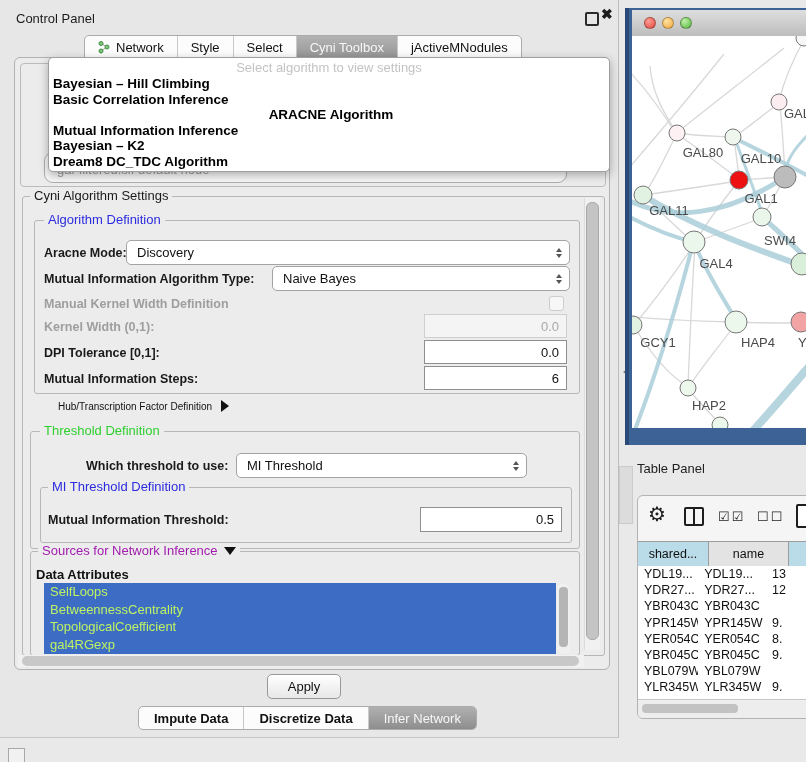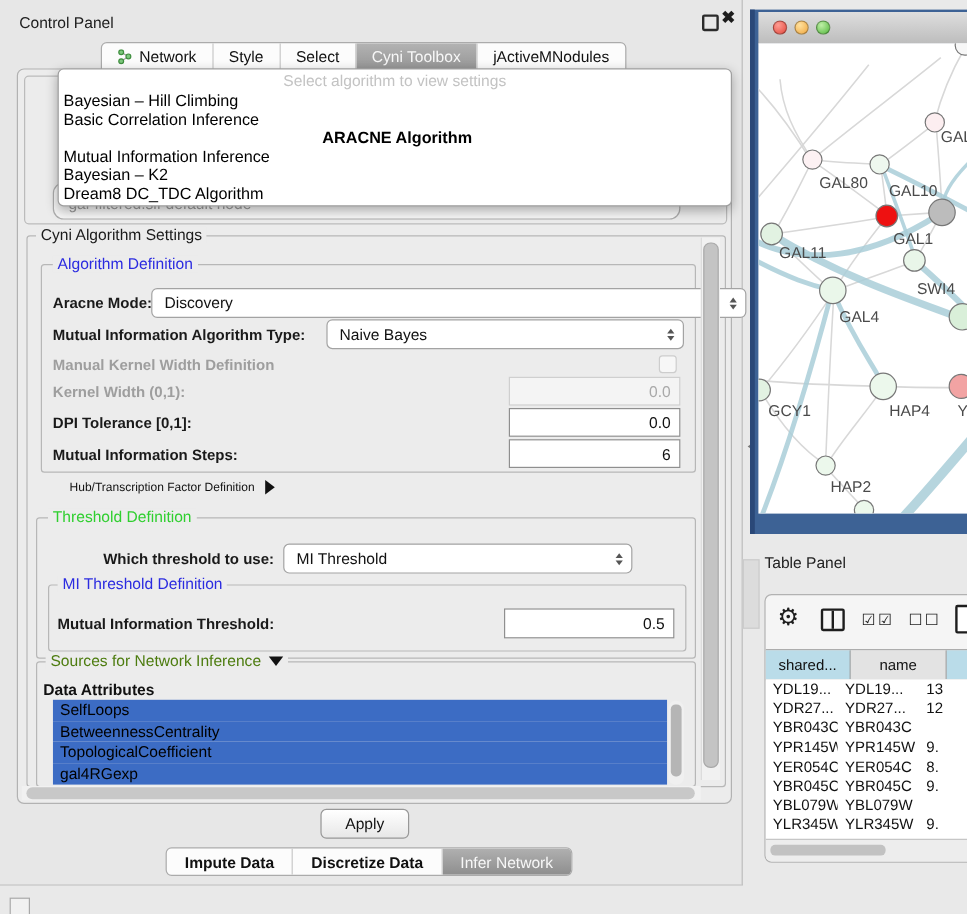--- a/index.html
+++ b/index.html
@@ -25,36 +25,36 @@
   #network-selector{position:absolute;left:44px;top:152px;width:523px;height:31px;border:1px solid #aeaeae;border-radius:9px;
                     background:#f7f7f7;font-size:13px;color:#9a9a9a;display:flex;align-items:flex-end;
                     padding:0 0 5px 12px;box-sizing:border-box;z-index:5;}
   #combo-focus{position:absolute;left:582px;top:115px;width:23px;height:28px;border:2px solid #5e95da;border-radius:6px;
                background:#fff;box-sizing:border-box;z-index:6;display:flex;align-items:center;justify-content:center;}
 
   
   #algo-popup{position:absolute;left:18px;top:57px;width:560px;height:113px;background:#fff;border:1px solid #9f9f9f;
               border-radius:5px;box-shadow:0 3px 10px rgba(0,0,0,.3);z-index:40;overflow:hidden;margin-left:30px;}
   #algo-prompt{text-align:center;color:#c3c3c3;font-size:13px;height:18px;line-height:20px;}
-  .dd-item{font-size:13.5px;line-height:15.6px;padding-left:4px;color:#000;white-space:nowrap;}
+  .dd-item{font-size:13.5px;line-height:15.6px;padding-left:4px;color:#000;white-space:nowrap;font-weight:bold;}
   .dd-item.selected{font-weight:bold;text-align:center;}
 
   
   .groupbox{position:absolute;border:1px solid #b7b7b7;border-radius:3px;}
   .group-label{position:absolute;font-size:13px;background:#ececec;padding:0 4px;line-height:14px;white-space:nowrap;z-index:3;}
   #settings-group{left:22px;top:196px;width:581px;height:458px;}
   #settings-label{left:30px;top:189px;color:#1a1a1a;}
   #algdef-group{left:34px;top:220px;width:544px;height:172px;}
   #algdef-label{left:44px;top:213px;color:#2b2be0;}
   #thr-group{left:30px;top:431px;width:548px;height:116px;}
   #thr-label{left:40px;top:424px;color:#2fcf2f;}
   #mithr-group{left:40px;top:487px;width:530px;height:54px;}
   #mithr-label{left:48px;top:480px;color:#2b2be0;}
   #src-group{left:30px;top:551px;width:548px;height:103px;}
-  #src-label{left:38px;top:544px;color:#4d7c0f;display:flex;align-items:center;gap:6px;}
+  #src-label{left:38px;top:544px;color:#a21caf;display:flex;align-items:center;gap:6px;}
 
   .form-label{position:absolute;font-size:12.5px;font-weight:bold;color:#1a1a1a;white-space:nowrap;}
   .form-label.disabled{color:#9e9e9e;}
 
   .combo{position:absolute;background:#fff;border:1px solid #a3a3a3;border-radius:5px;font-size:13px;
          display:flex;align-items:center;padding-left:10px;box-sizing:border-box;}
   .stepper{position:absolute;right:7px;top:50%;transform:translateY(-50%);display:flex;flex-direction:column;gap:2px;}
   .tri-up{width:0;height:0;border-left:3.5px solid transparent;border-right:3.5px solid transparent;border-bottom:4px solid #555;}
   .tri-dn{width:0;height:0;border-left:3.5px solid transparent;border-right:3.5px solid transparent;border-top:4px solid #555;}
 
@@ -62,21 +62,21 @@
          justify-content:flex-end;padding-right:7px;box-sizing:border-box;}
   .field.disabled{background:#f4f4f4;border-color:#cfcfcf;color:#a9a9a9;}
   #chk-manual{position:absolute;left:549px;top:296px;width:13px;height:13px;border:1px solid #cdcdcd;border-radius:3px;background:#f7f7f7;}
 
   #hub-row{position:absolute;left:42px;top:400px;font-size:10px;display:flex;align-items:center;gap:9px;margin-left:16px;}
   .tri-right{width:0;height:0;border-top:6px solid transparent;border-bottom:6px solid transparent;border-left:8px solid #111;}
   .tri-down-b{width:0;height:0;border-left:6px solid transparent;border-right:6px solid transparent;border-top:8px solid #111;}
 
   #lbl-attrs{position:absolute;left:36px;top:567px;font-size:13px;font-weight:bold;}
   #attr-list{position:absolute;left:44px;top:583px;width:512px;height:71px;overflow:hidden;}
-  .attr-item{height:17.7px;line-height:17.7px;font-size:13px;color:#000000;background:#3c6cc4;padding-left:6px;}
+  .attr-item{height:17.7px;line-height:17.7px;font-size:13px;color:#bef264;background:#3c6cc4;padding-left:6px;}
   #attr-vscroll{position:absolute;left:557px;top:584px;width:13px;height:70px;background:#f0f0f0;border-radius:6px;}
   #attr-thumb{margin:3px 2px;width:9px;height:60px;background:#b5b5b5;border-radius:4px;}
 
   #main-vscroll{position:absolute;left:584px;top:198px;width:15px;height:452px;background:#f1f1f1;border-left:1px solid #dcdcdc;}
   #main-vthumb{position:absolute;left:586px;top:202px;width:11px;height:436px;background:#c4c4c4;border:1px solid #a9a9a9;border-radius:6px;}
   #main-hscroll{position:absolute;left:18px;top:655px;width:566px;height:12px;background:#f1f1f1;}
   #main-hthumb{position:absolute;left:22px;top:656px;width:557px;height:10px;background:#c8c8c8;border-radius:5px;}
 
   #apply-btn{position:absolute;left:267px;top:674px;width:72px;height:23px;border:1px solid #989898;border-radius:5px;
              background:linear-gradient(#ffffff,#e7e7e7);font-size:13px;display:flex;align-items:center;justify-content:center;}
@@ -168,21 +168,21 @@
       </span>
     </div>
 
     <div id="settings-group" class="groupbox"></div>
     <div id="settings-label" class="group-label">Cyni Algorithm Settings</div>
 
     <div id="algdef-group" class="groupbox"></div>
     <div id="algdef-label" class="group-label">Algorithm Definition</div>
 
     <div class="form-label" style="left:44px;top:246px;">Aracne Mode:</div>
-    <div class="combo" style="left:126px;top:240px;width:496px;height:25px;">
+    <div class="combo" style="left:126px;top:240px;width:444px;height:25px;">
       <span>Discovery</span>
       <span class="stepper">
           <span class="tri-up"></span>
           <span class="tri-dn"></span>
         </span>
     </div>
 
     <div class="form-label" style="left:44px;top:272px;">Mutual Information Algorithm Type:</div>
     <div class="combo" style="left:272px;top:266px;width:298px;height:25px;">
       <span>Naive Bayes</span>

